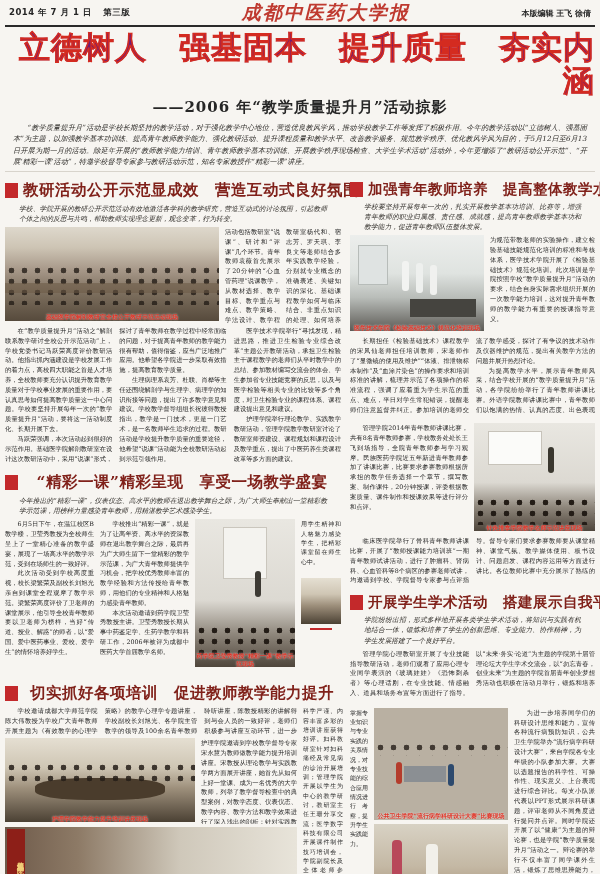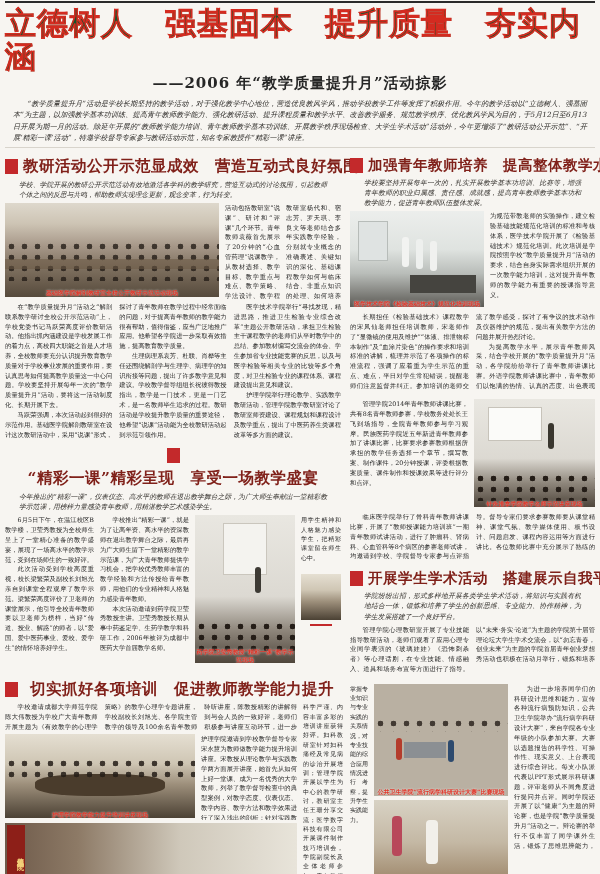--- a/index.html
+++ b/index.html
@@ -13,21 +13,21 @@
   .page{ width:600px; height:874px; padding:0 5px; position:relative; }
 
   
   .hdr{ display:flex; align-items:center; justify-content:space-between; height:24px; padding:2px 4px 0; }
   .hdr-date{ font-size:8.5px; font-weight:bold; font-family:"DejaVu Sans","Liberation Sans",sans-serif; letter-spacing:.5px;}
   .masthead{ color:#bf3a30; font-size:19px; font-weight:bold; font-style:italic; letter-spacing:2px; font-family:"DejaVu Serif",serif; }
   .hdr-ed{ font-size:8px; font-weight:bold; font-family:"DejaVu Sans","Liberation Sans",sans-serif;}
   .hdr-rule{ height:2px; background:#2a2a2a; margin:1px 0 4px; }
 
   
-  .main-title{ text-align:left; color:#14532d; font-family:"DejaVu Sans","Liberation Sans",sans-serif;
+  .main-title{ text-align:right; color:#701a75; font-family:"DejaVu Sans","Liberation Sans",sans-serif;
     font-weight:900; font-size:31px; letter-spacing:1px; line-height:1.05; -webkit-text-stroke:.6px #d42b20;}
   .main-sub{ text-align:center; font-size:15px; font-weight:bold; margin-top:2px; letter-spacing:1px;}
 
   
   .intro{ padding:5px 8px 3px; border-bottom:1px solid #d8d4cc; }
   .intro p{ font-size:7.2px; line-height:1.58; font-style:italic; text-align:justify; text-indent:2em; color:#2e2c29;}
 
   
   .cols{ display:flex; gap:9px; padding-top:4px; height:712px; }
   .col-l{ width:336px; }
@@ -70,20 +70,28 @@
   .strip{ width:40px; flex-shrink:0; }
   .strip .txt{ font-size:6px; }
   .red-dash{ height:2px; background:#c3292b; width:22px; margin:4px auto; }
   .mini-ph{ width:100%; height:46px; margin:3px 0; }
 </style>
 </head>
 <body>
 
 <div class="page">
 
+  <div class="hdr">
+    <div class="hdr-date">
+      <span>2014 年 7 月 1 日</span>
+      <span style="margin-left:8px;">第三版</span>
+    </div>
+    <div class="masthead">成都中医药大学报</div>
+    <div class="hdr-ed">本版编辑 王飞 徐倩</div>
+  </div>
   <div class="hdr-rule"></div>
 
   <div class="main-title">立德树人　强基固本　提升质量　夯实内涵</div>
   <div class="main-sub">——2006 年“教学质量提升月”活动掠影</div>
 
   <div class="intro">
     <p>“教学质量提升月”活动是学校长期坚持的教学活动，对于强化教学中心地位，营造优良教风学风，推动学校教学工作等发挥了积极作用。今年的教学活动以“立德树人、强基固本”为主题，以加强教学基本功训练、提高青年教师教学能力、强化教研活动、提升课程质量和教学水平、改善教学服务、规范教学秩序、优化教风学风为目的，于5月12日至6月13日开展为期一月的活动。除延年开展的“教师教学能力培训、青年教师教学基本功训练、开展教学秩序现场检查、大学生学术活动”活动外，今年更增添了“教研活动公开示范”、“开展‘精彩一课’活动”，特邀学校督导专家参与教研活动示范，知名专家教授作“精彩一课”讲座。</p>
   </div>
 
   <div class="cols">
@@ -107,21 +115,21 @@
       </div>
 
       <div class="txt c3" style="height:138px;margin-top:3px;">
         <p>在“教学质量提升月”活动之“解剖联系教学研讨全校公开示范活动”上，学校党委书记马跃荣高度评价教研活动。他指出抓内涵建设是学校发展工作的着力点，高校四大职能之首是人才培养，全校教师要充分认识提升教育教学质量对于学校事业发展的重要作用，要认真思考如何提高教学质量这一中心问题。学校要坚持开展每年一次的“教学质量提升月”活动，要将这一活动制度化、长期开展下去。</p>
         <p>马跃荣强调，本次活动起到很好的示范作用。基础医学院解剖教研室在设计这次教研活动中，采用“说课”形式，探讨了青年教师在教学过程中经常面临的问题，对于提高青年教师的教学能力很有帮助，值得借鉴，应当广泛地推广应用。他希望各学院进一步采取有效措施，提高教育教学质量。</p>
         <p>生理病理系袁芳、杜联、肖桦等主任还围绕解剖学与生理学、病理学的知识衔接等问题，提出了许多教学意见和建议。学校教学督导组组长祝彼得教授指出，教学是一门技术，更是一门艺术，是一名教师毕生追求的过程。教研活动是学校提升教学质量的重要途径，他希望“说课”活动能为全校教研活动起到示范引领作用。</p>
         <p>医学技术学院举行“寻找发现，精进思路，推进卫生检验专业综合改革”主题公开教研活动，承担卫生检验主干课程教学的老师们从平时教学中的总结、参加教材编写交流会的体会、学生参加省专业技能竞赛的反思，以及与医学检验等相关专业的比较等多个角度，对卫生检验专业的课程体系、课程建设提出意见和建议。</p>
         <p>护理学院举行理论教学、实践教学教研活动，管理学院教学教研室讨论了教研室师资建设、课程规划和课程设计及教学重点，提出了中医药养生类课程改革等多方面的建议。</p>
       </div>
 
-      <div class="sec-head" style="margin-top:8px;flex-direction:column;">
+      <div class="sec-head" style="margin-top:8px;">
         <span class="red-sq"></span>
         <h2>“精彩一课”精彩呈现　享受一场教学盛宴</h2>
       </div>
       <div class="sub">今年推出的“精彩一课”，仪表仪态、高水平的教师在退出教学舞台之际，为广大师生奉献出一堂精彩教学示范课，用榜样力量感染青年教师，用精湛教学艺术感染学生。</div>
 
       <div class="row" style="height:150px;">
         <div class="txt clip" style="width:92px;">
           <p>6月5日下午，在温江校区B教学楼，卫莹秀教授为全校师生呈上了一堂精心准备的教学盛宴，展现了一场高水平的教学示范，受到在场师生的一致好评。</p>
           <p>此次活动受到学校高度重视，校长梁繁荣及副校长刘旭光亲自到课堂全程观摩了教学示范。梁繁荣高度评价了卫老师的课堂展示，他引导全校青年教师要以卫老师为榜样，当好“传道、授业、解惑”的师者，以“爱国、爱中医药事业、爱校、爱学生”的情怀培养好学生。</p>
         </div>

